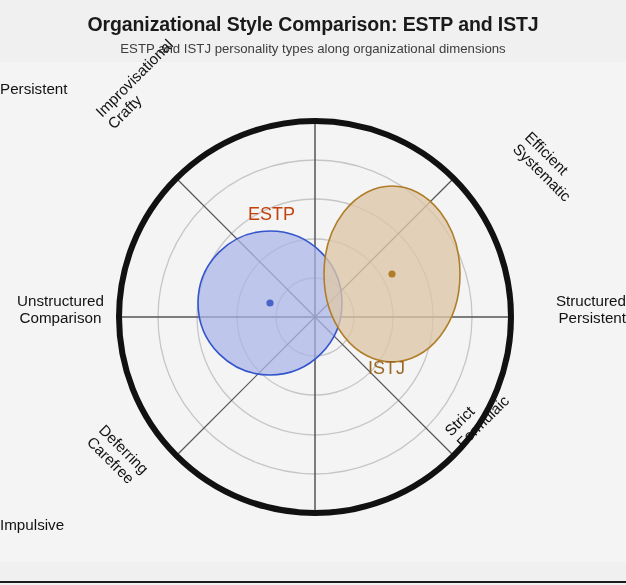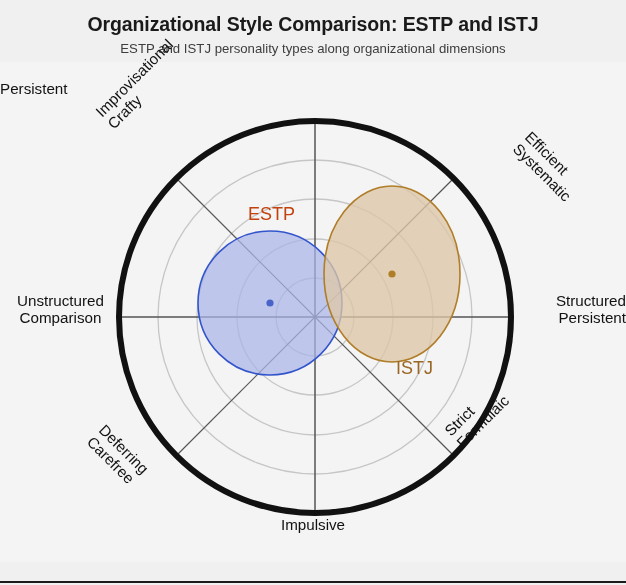--- a/index.html
+++ b/index.html
@@ -57,21 +57,21 @@
   }
   .axis-label {
     position: absolute;
     font-size: 15.2px;
     color: #121212;
     line-height: 1.12;
     white-space: nowrap;
   }
   .axis-label .l2 { display: block; }
   .lbl-top { left: 0; top: 80px; width: 626px; text-align: left; }
-  .lbl-bottom { left: 0; top: 516px; width: 626px; text-align: center; }
+  .lbl-bottom { left: 0; top: 516px; width: 626px; }
   .lbl-left { left: 8px; top: 292px; width: 105px; text-align: center; }
   .lbl-right { left: 521px; top: 292px; width: 105px; text-align: right; }
   .lbl-tl {
     left: 92px; top: 108px;
     transform: rotate(-45deg);
     transform-origin: left top;
     text-align: left;
   }
   .lbl-tr {
     left: 534px; top: 128px;
@@ -90,21 +90,21 @@
     transform: rotate(-45deg);
     transform-origin: left top;
     text-align: left;
   }
   .series-label {
     position: absolute;
     font-size: 18px;
     white-space: nowrap;
   }
   .lbl-estp { left: 248px; top: 204px; color: #c2410c; }
-  .lbl-istj { left: 368px; top: 358px; color: #9a6724; margin-left: 28px; }
+  .lbl-istj { left: 368px; top: 358px; color: #9a6724; }
   .footer-rule {
     position: absolute;
     left: 0; top: 581px;
     width: 626px;
     height: 2px;
     background: #1c1c1c;
   }
 </style>
 </head>
 <body>

